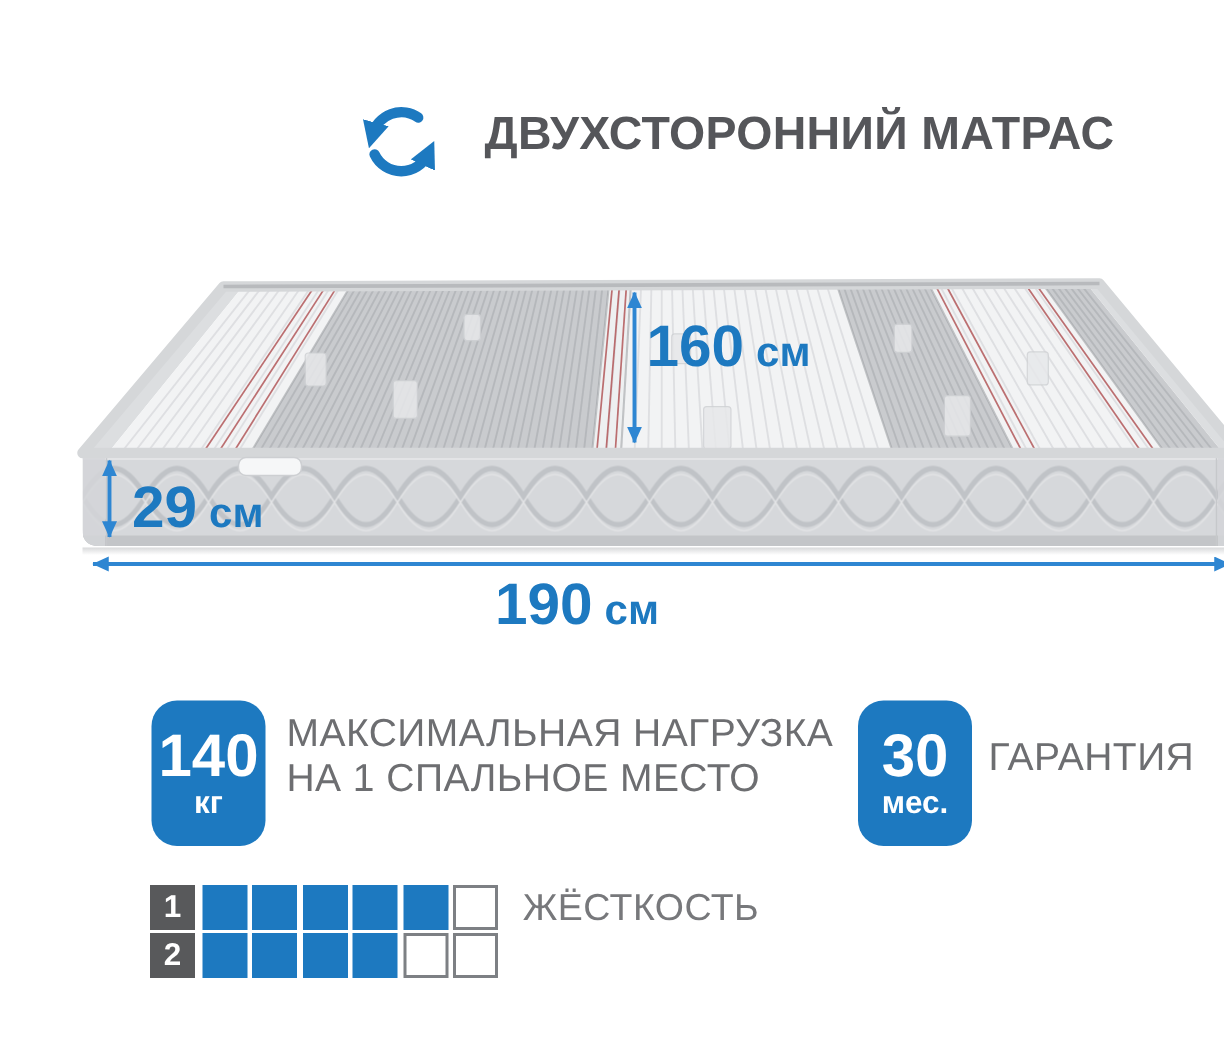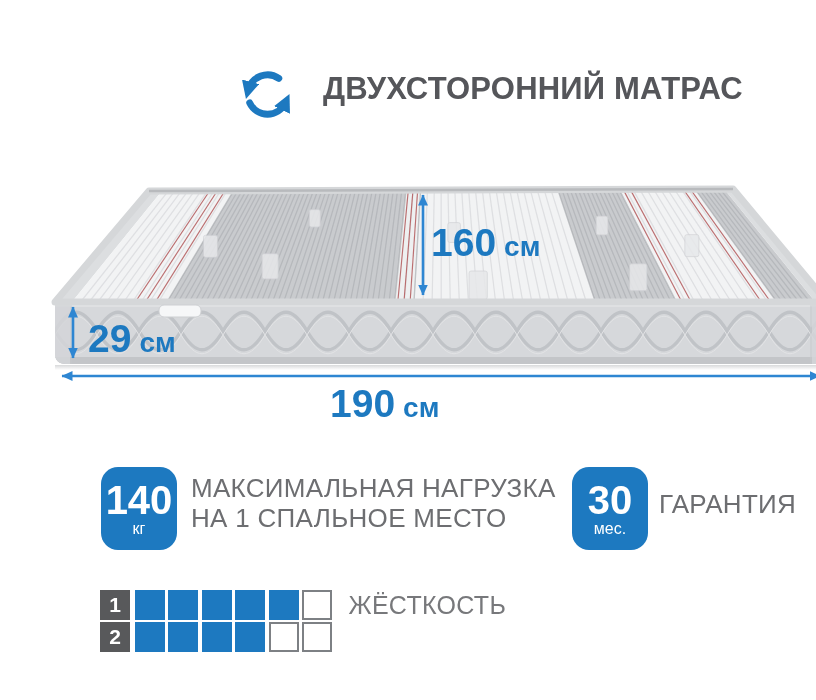--- a/index.html
+++ b/index.html
@@ -14,24 +14,24 @@
             color:var(--subtitle,#2e86ca);white-space:nowrap;}
   
   .scene{position:absolute;left:0;top:150px;width:816px;height:260px;}
   .dim-line{stroke:var(--arrow,#2e86d2);stroke-width:2.6;}
   .ah{fill:var(--arrow,#2e86d2);}
   .dim-label{position:absolute;color:var(--accent,#1d79c0);font-weight:700;white-space:nowrap;}
   .dim-label .dv{font-size:39px;}
   .dim-label .du{font-size:28px;margin-left:8px;}
   #dl-length{left:298px;top:382px;width:220px;text-align:left;}
   
-  .badge{position:absolute;width:76px;height:83px;border-radius:17px;background:var(--accent,#1d79c0);
+  .badge{position:absolute;width:76px;height:97px;border-radius:17px;background:var(--accent,#1d79c0);
          color:#fff;display:flex;flex-direction:column;align-items:center;justify-content:center;}
   .badge .bv{font-size:40px;font-weight:700;line-height:0.95;}
-  .badge .bu{font-size:16px;font-weight:400;line-height:1;margin-top:2px;}
+  .badge .bu{font-size:21px;font-weight:700;line-height:1;margin-top:2px;}
   .feature-text{position:absolute;font-size:26px;line-height:30px;color:var(--textg,#6d6e71);
                 letter-spacing:.3px;white-space:nowrap;}
   
   #ratings{position:absolute;left:68px;top:590px;}
   .rating-row{display:flex;margin-bottom:2px;}
   .cell{width:30px;height:30px;margin-right:3.5px;flex:0 0 auto;}
   .rating-num{background:var(--sqdark,#58595b);color:#fff;font-size:21px;font-weight:700;
               display:flex;align-items:center;justify-content:center;margin-right:4.5px;}
   .sq-filled{background:var(--accent,#1d79c0);}
   .sq-empty{background:#fff;border:2px solid var(--sqborder,#7d8084);box-sizing:border-box;}
@@ -227,21 +227,21 @@
       </g>
     <polygon points="117,41 701,39 795,152 23,152" fill="none" stroke="#d5d7d9" stroke-width="7" stroke-linejoin="round"></polygon>
     <line x1="117" y1="41" x2="701" y2="39" stroke="#b8babd" stroke-width="2.5"></line>
     <rect x="127" y="155" width="42" height="12" rx="5" fill="#f6f7f8" stroke="#cdcfd2"></rect>
 
     <line class="dim-line" x1="391" y1="45" x2="391" y2="145" marker-start="url(#dimArrow)" marker-end="url(#dimArrow)"></line>
     <line class="dim-line" x1="41" y1="157" x2="41" y2="208" marker-start="url(#dimArrow)" marker-end="url(#dimArrow)"></line>
     <line class="dim-line" x1="30" y1="226" x2="788" y2="226" marker-start="url(#dimArrow)" marker-end="url(#dimArrow)"></line>
   </svg>
 
-  <div class="dim-label" style="left:399px;top:221px">
+  <div class="dim-label" style="left:399px;top:210px">
     <span class="dv">160</span><span class="du">см</span>
   </div>
   <div class="dim-label" style="left:56px;top:317px">
     <span class="dv">29</span><span class="du">см</span>
   </div>
   <div class="dim-label" id="dl-length">
     <span class="dv">190</span><span class="du">см</span>
   </div>
 
   <div class="badge" style="left:69px;top:467px">

